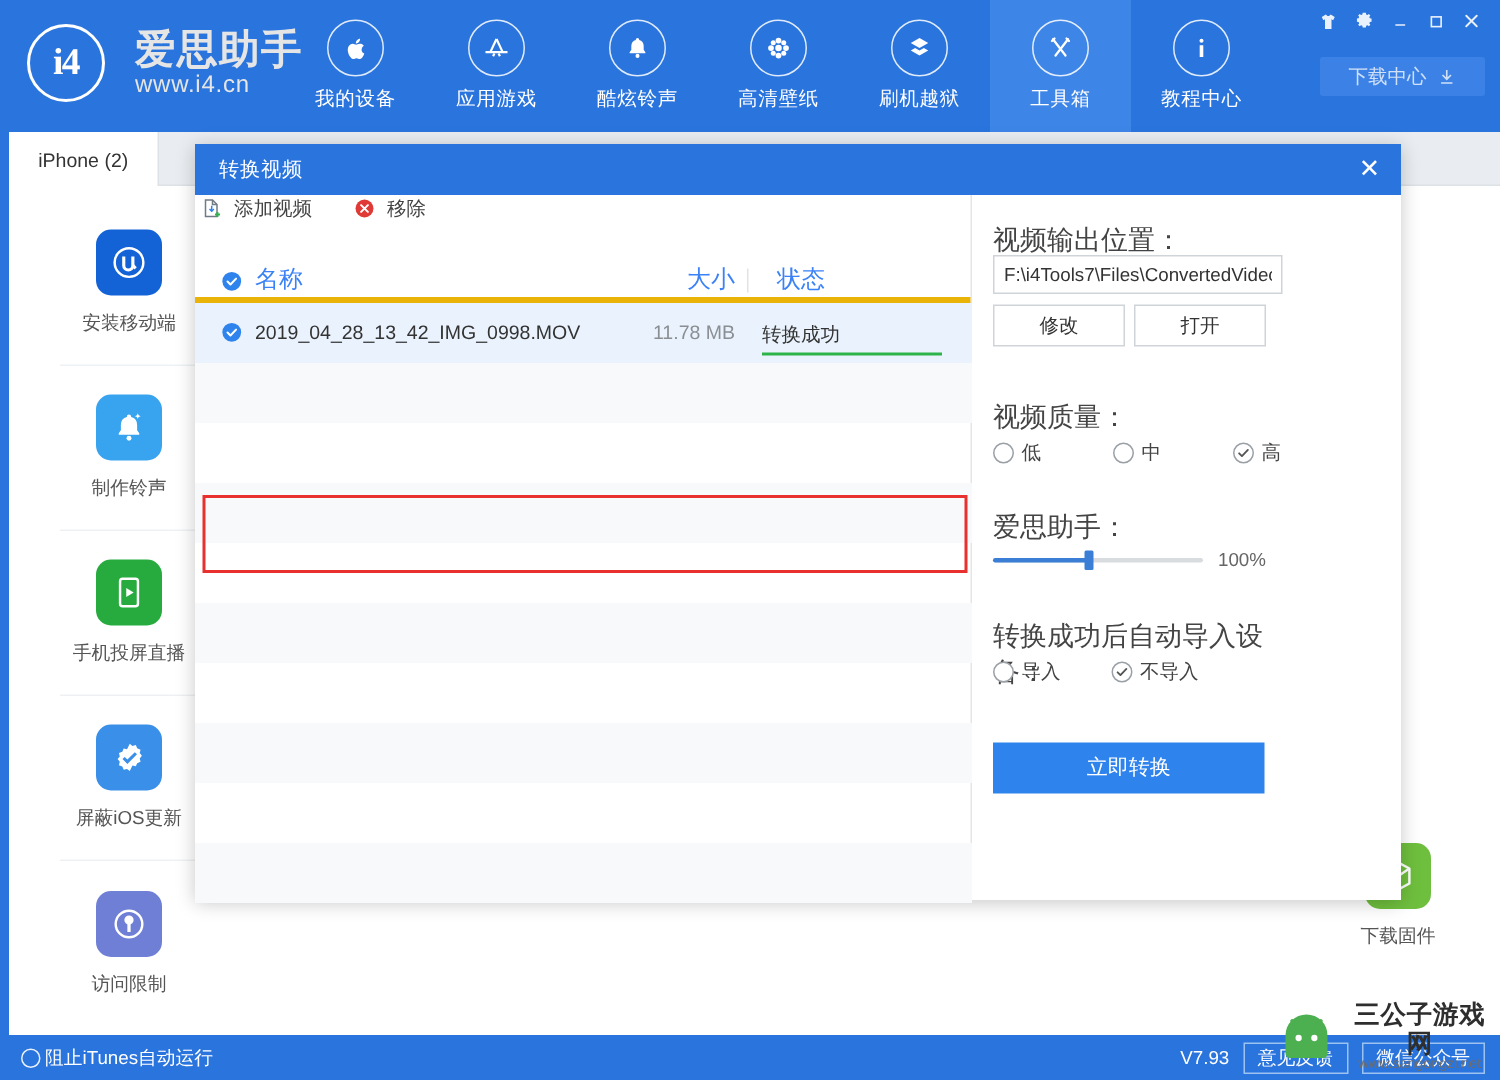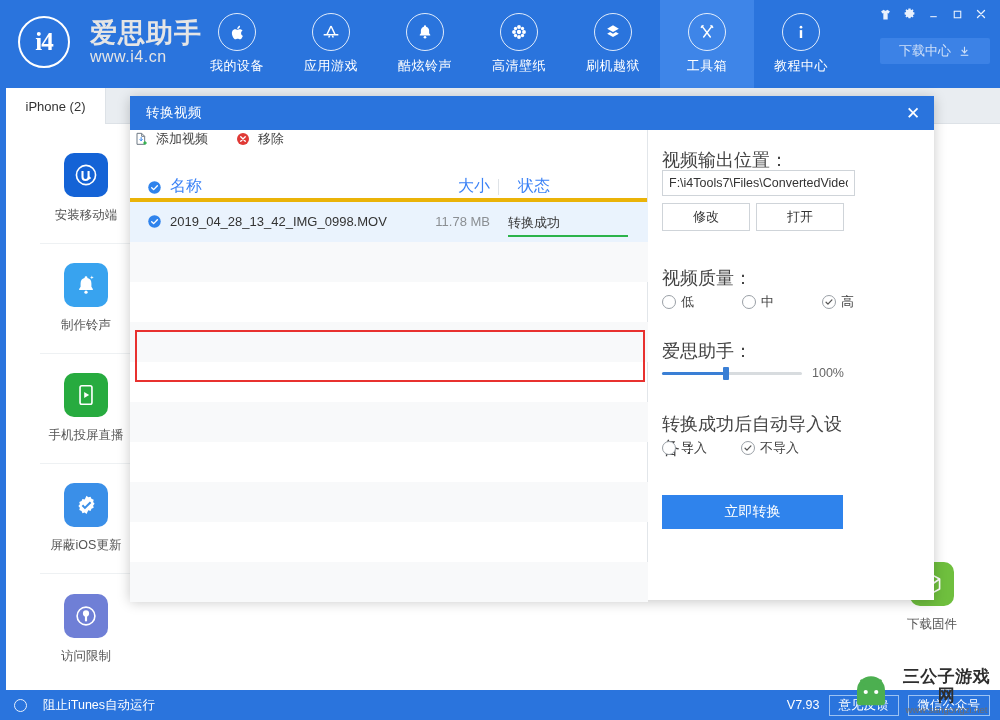--- a/index.html
+++ b/index.html
@@ -267,21 +267,21 @@
   }
 
   
   .statusbar {
     position: absolute; left: 0; bottom: 0;
     width: 1000px; height: 30px;
     background: #2a74dd;
     display: flex; align-items: center;
   }
   .sb-left {
-    display: flex; align-items: center; gap: 16px;
+    display: flex; align-items: center; gap: 3px;
     margin-left: 14px; cursor: pointer;
   }
   .sb-left span { color: #ffffff; font-size: 12.5px; }
   .sb-circle {
     width: 13px; height: 13px; border-radius: 50%;
     border: 1.4px solid #e7f0fc;
   }
   .sb-right {
     margin-left: auto; display: flex; align-items: center;
     gap: 9px; margin-right: 10px;

